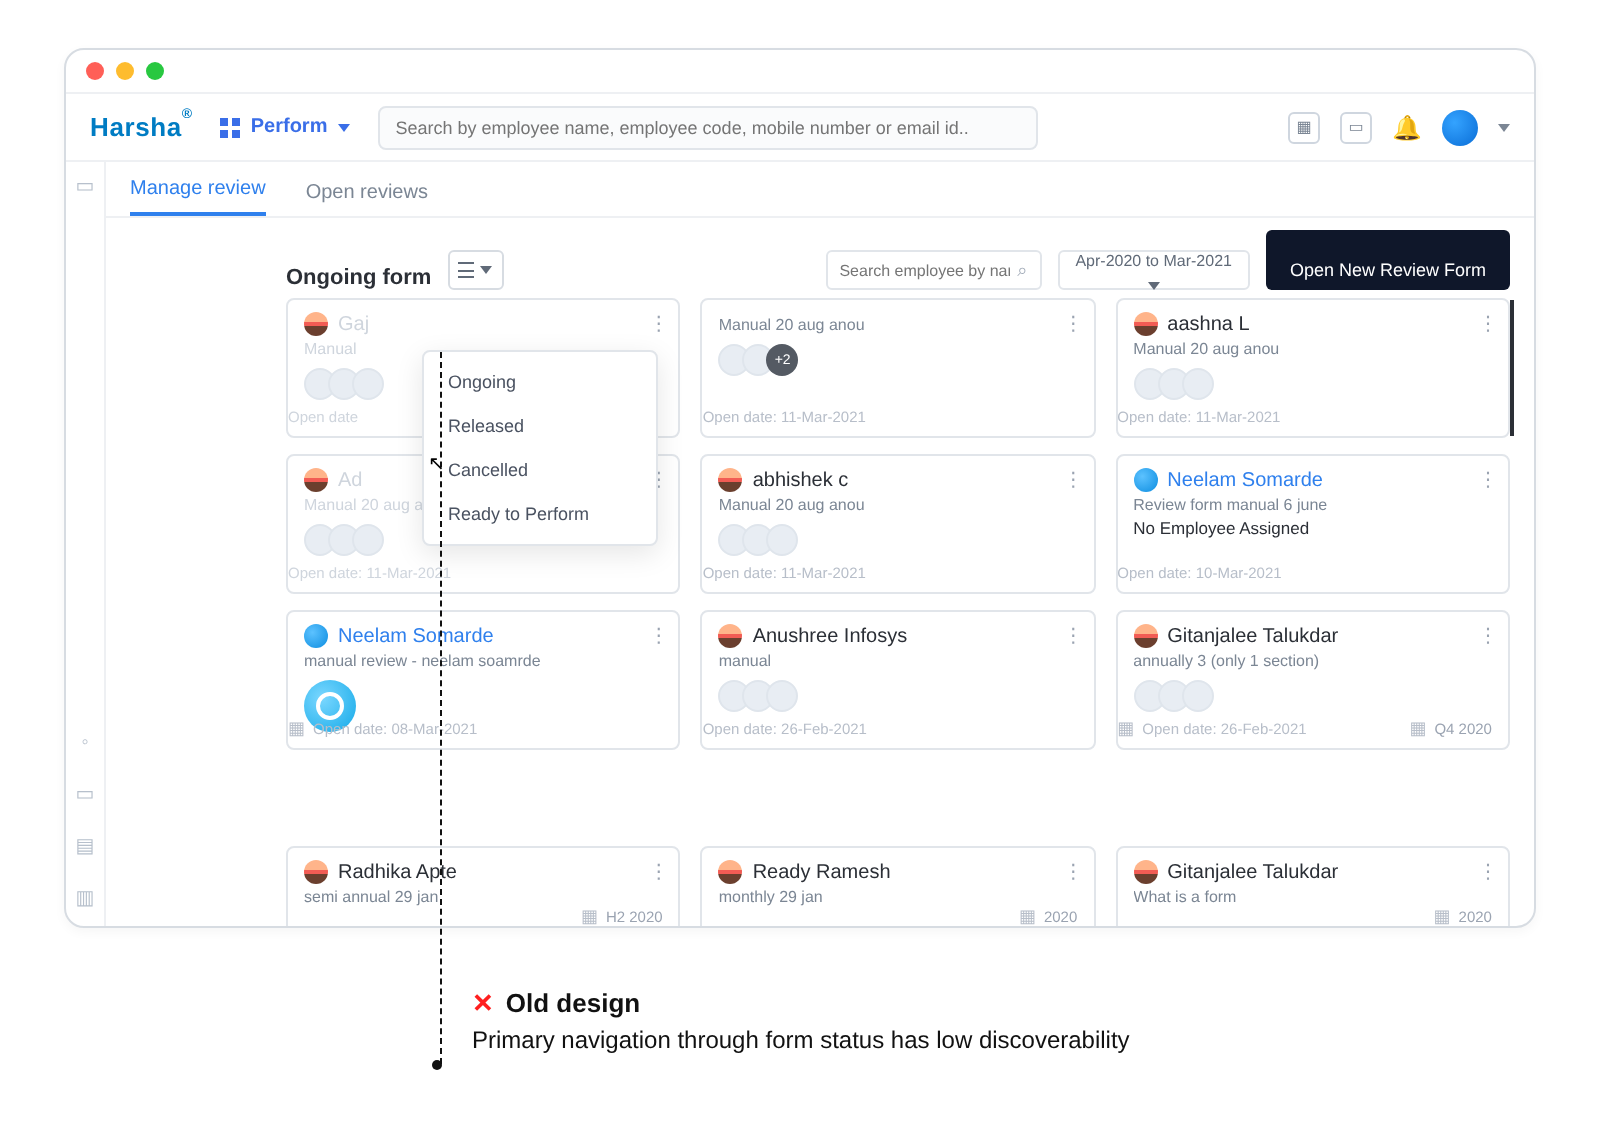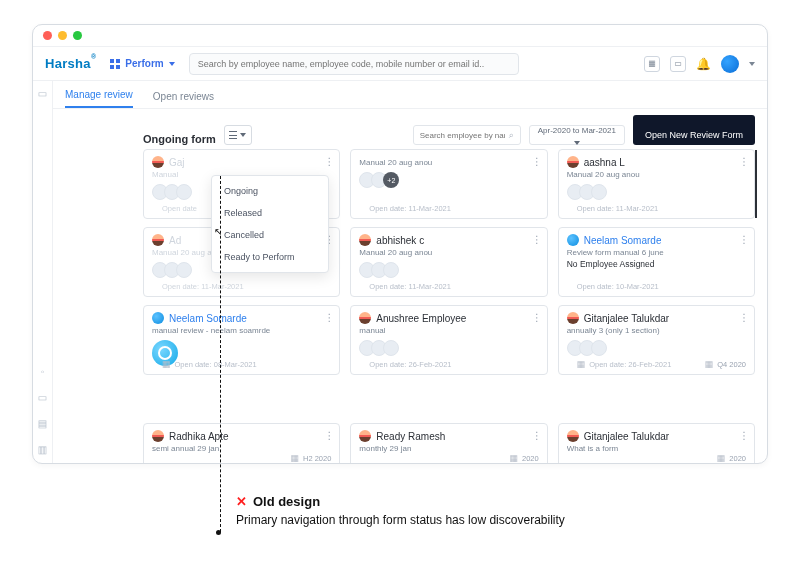--- a/index.html
+++ b/index.html
@@ -71,21 +71,21 @@
   .card-name.blue{color:#2f80ed;}
   .kebab{position:absolute; right:6px; top:6px; color:#9aa3b1; font-size:10px; cursor:pointer; letter-spacing:-1px;}
   .card-sub{font-size:8px;color:#7b8694;margin-top:2px;white-space:nowrap;overflow:hidden;text-overflow:ellipsis;}
   .card-sub.strong{color:#2b2f36;font-size:8.5px;}
   .assignees{display:flex;align-items:center;gap:-2px;margin-top:5px;}
   .as-av{width:16px;height:16px;border-radius:50%;background:#e8edf3;border:1px solid #dfe5ec;margin-left:-4px;}
   .as-av:first-child{margin-left:0;}
   .as-more{width:16px;height:16px;border-radius:50%;background:#545a63;color:#fff;font-size:7px;display:flex;align-items:center;justify-content:center;margin-left:-4px;}
   .as-big{width:26px;height:26px;border-radius:50%;background:radial-gradient(circle at 35% 35%,#7ad7ff,#13a9e8);display:flex;align-items:center;justify-content:center;}
   .as-big::after{content:"";width:10px;height:10px;border-radius:50%;border:2px solid #fff;}
-  .card-foot{position:absolute;left:18px;bottom:5px;font-size:7.5px;color:#b7bec9;display:flex;align-items:center;gap:4px;}
+  .card-foot{position:absolute;left:0;bottom:5px;font-size:7.5px;color:#b7bec9;display:flex;align-items:center;gap:4px;}
   .card-foot-right{position:absolute;right:8px;bottom:5px;font-size:7.5px;color:#9aa3b1;display:flex;align-items:center;gap:4px;}
   .cal-ic{font-size:9px;color:#b7bec9;}
   .row-pointer{position:absolute; right:-3px; top:0; bottom:0; width:2px; background:#2b2f36;}
 
   
   .card.dim .card-name, .card.dim .card-sub, .card.dim .card-foot{color:#cfd5dd;}
 
   
   .anno-line{position:absolute; left:220px; top:176px; width:1px; height:356px; border-left:1px dashed #111; z-index:60;}
   .anno-dot{position:absolute; left:216px; top:530px; width:5px;height:5px;border-radius:50%;background:#111;z-index:60;}
@@ -251,21 +251,21 @@
               <span class="kebab">⋮</span>
               <div class="card-sub">manual review - neelam soamrde</div>
               <div class="assignees">
                 <span class="as-big"></span>
               </div>
               <div class="card-foot"><span class="cal-ic">▦</span>Open date: 08-Mar-2021</div>
             </div>
             <div class="card">
               <div class="card-head">
                 <span class="av"></span>
-                <span class="card-name">Anushree Employee</span>
+                <span class="card-name">Anushree Infosys</span>
               </div>
               <span class="kebab">⋮</span>
               <div class="card-sub">manual</div>
               <div class="assignees">
                 <span class="as-av"></span>
                 <span class="as-av"></span>
                 <span class="as-av"></span>
               </div>
               <div class="card-foot">Open date: 26-Feb-2021</div>
             </div>

